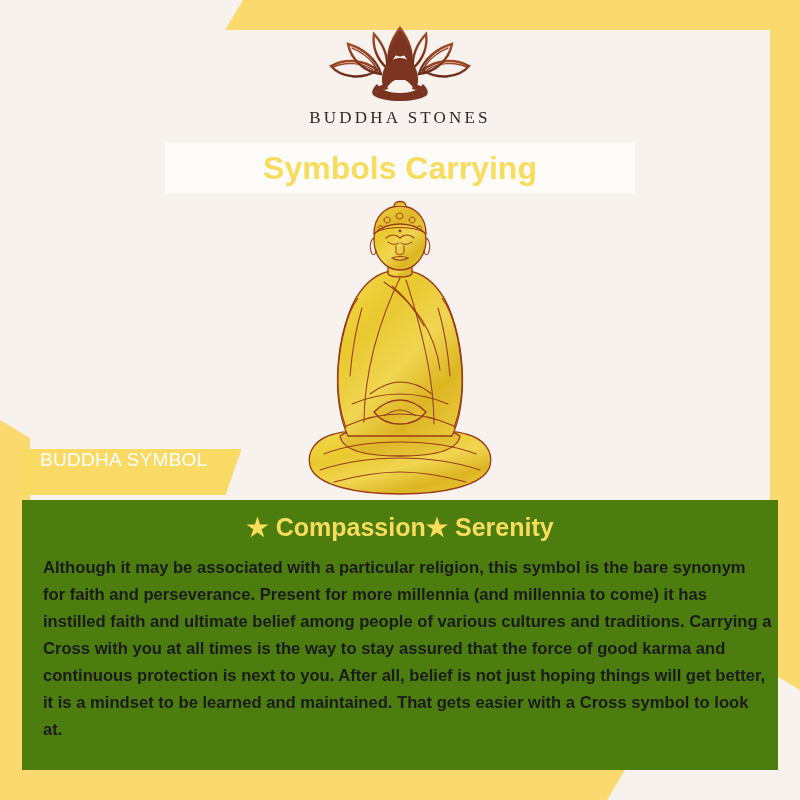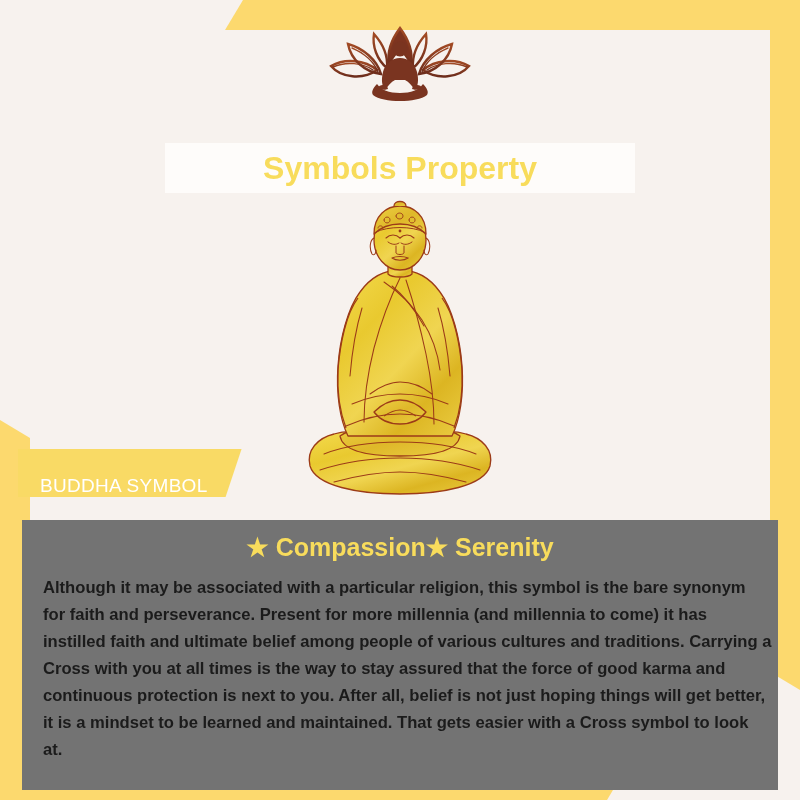--- a/index.html
+++ b/index.html
@@ -63,37 +63,36 @@
 
   
   .buddha-wrap{
     position:absolute;top:198px;left:0;width:800px;
     display:flex;justify-content:center;
   }
   .buddha-svg{width:200px;height:300px;display:block;}
 
   
   .symbol-tag{
-    position:absolute;top:449px;left:18px;height:48px;
-    padding:0 34px 0 22px;
+    position:absolute;top:449px;left:18px;height:38px;
+    padding:0 34px 8px 22px;
     background:#f9da65;
-    display:flex;align-items:flex-end;
+    display:flex;align-items:flex-start;
     clip-path:polygon(0 0, 100% 0, calc(100% - 16px) 100%, 0 100%);
   }
   .symbol-tag-label{
     color:#ffffff;font-size:19px;letter-spacing:0.3px;
     font-family:"Liberation Sans",sans-serif;
   }
 
   
   .content-panel{
     position:absolute;top:500px;left:22px;
     width:756px;height:270px;
-    background:#737373;
-    margin-top:20px;
+    background:#4d7c0f;
   }
   .virtues{
     margin:0;padding-top:13px;
     text-align:center;
     font-size:25px;font-weight:bold;color:#f8dc5c;
     font-family:"Liberation Sans",sans-serif;
     white-space:nowrap;
   }
   .body-text{
     margin:0;padding:12px 6px 0 21px;
@@ -144,24 +143,25 @@
       </g>
 
       <g fill="#7a3420">
         <circle cx="85" cy="27" r="7.4"></circle>
         <path d="M85 36 C77 36 70 42 68 50 C66 58 67 64 70 68 C73 64 76 60 80 58 L90 58 C94 60 97 64 100 68 C103 64 104 58 102 50 C100 42 93 36 85 36 Z"></path>
         <path d="M62 62 C58 66 56 70 58 73 C63 77 74 79 85 79 C96 79 107 77 112 73 C114 70 112 66 108 62 C104 68 96 71 85 71 C74 71 66 68 62 62 Z"></path>
         <path d="M72 64 C68 62 64 63 63 66 C66 68 70 68 73 67 Z"></path>
         <path d="M98 64 C102 62 106 63 107 66 C104 68 100 68 97 67 Z"></path>
       </g>
     </svg>
+    <div class="logo-text">BUDDHA STONES</div>
   </div>
 
   <div class="title-banner">
-    <div class="title-text">Symbols Property</div>
+    <div class="title-text">Symbols Carrying</div>
   </div>
 
   <div class="buddha-wrap">
     <svg class="buddha-svg" viewBox="0 0 200 300">
       <defs>
         <linearGradient id="gold" x1="0.1" y1="0" x2="0.9" y2="1">
           <stop offset="0%" stop-color="#f2d84a"></stop>
           <stop offset="28%" stop-color="#e9c92f"></stop>
           <stop offset="55%" stop-color="#f0d551"></stop>
           <stop offset="78%" stop-color="#dcb522"></stop>

